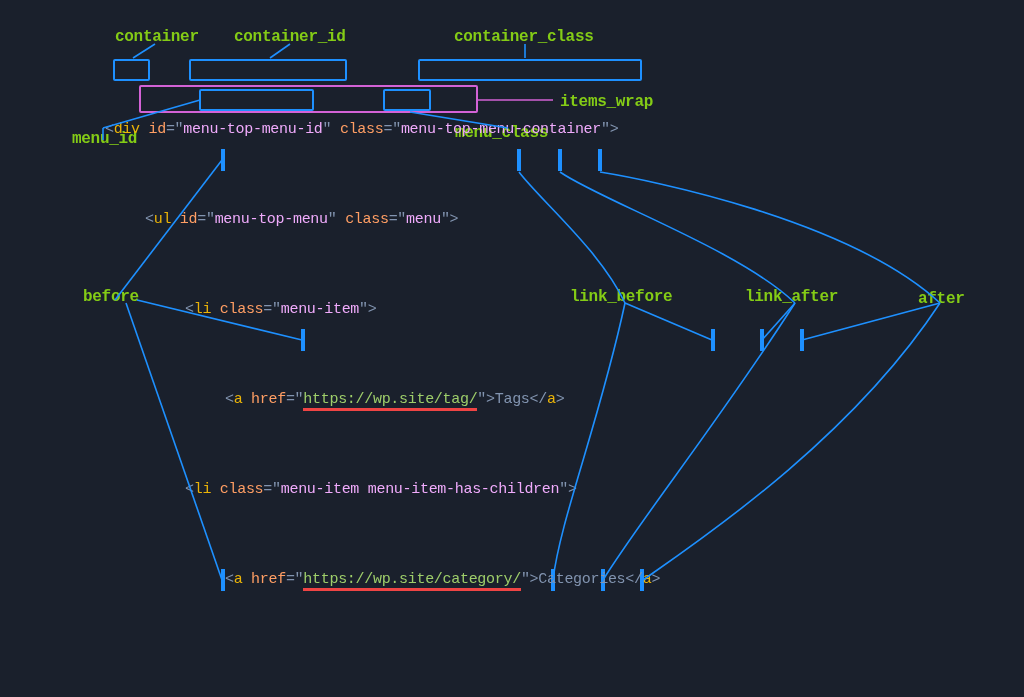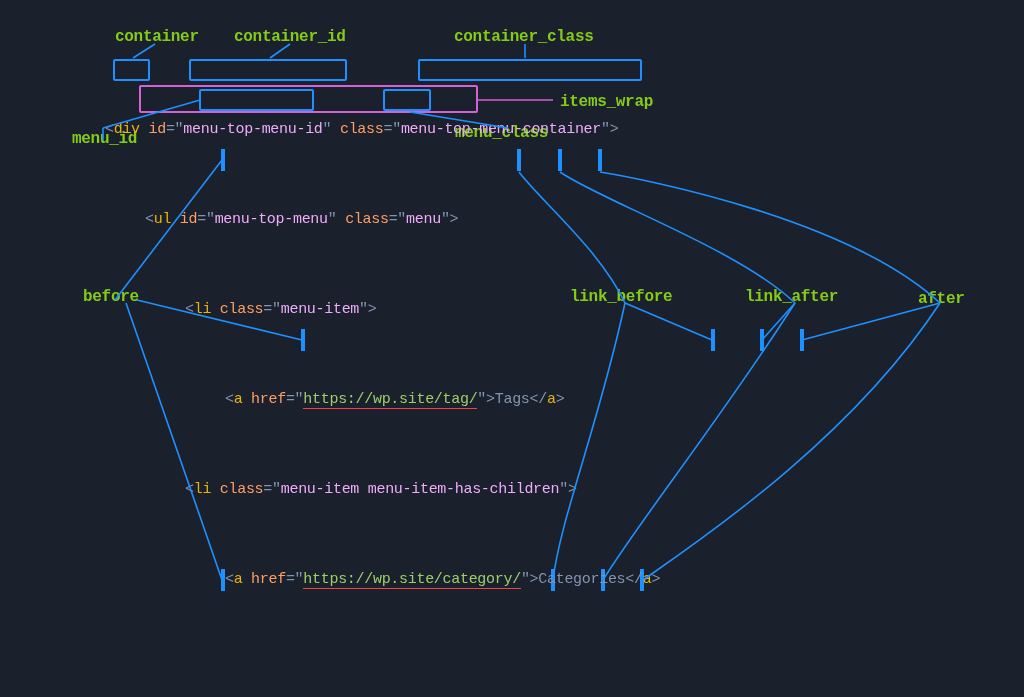--- a/index.html
+++ b/index.html
@@ -11,21 +11,21 @@
     overflow: hidden;
     font-family: "SF Mono", Consolas, "Liberation Mono", Menlo, monospace;
     font-size: 15px;
     line-height: 30px;
     letter-spacing: -0.3px;
   }
   .punc  { color: #8294b0; }
   .tag   { color: #eab308; }
   .attr  { color: #ff9e64; text-align: center; }
   .str   { color: #f0abfc; }
-  .url   { color: #9ece6a; border-bottom: 1px solid #ef4444; }
+  .url   { color: #9ece6a; border-bottom: 3px solid #ef4444; }
   .txt   { color: #8294b0; text-align: right; }
   .label { color: #84cc16; font-weight: bold; font-size: 16px; position: absolute; white-space: nowrap; }
 
   .code-area {
     position: absolute;
     left: 105px;
     top: 55px;
     color: #a9b1c6;
     white-space: pre;
   }

